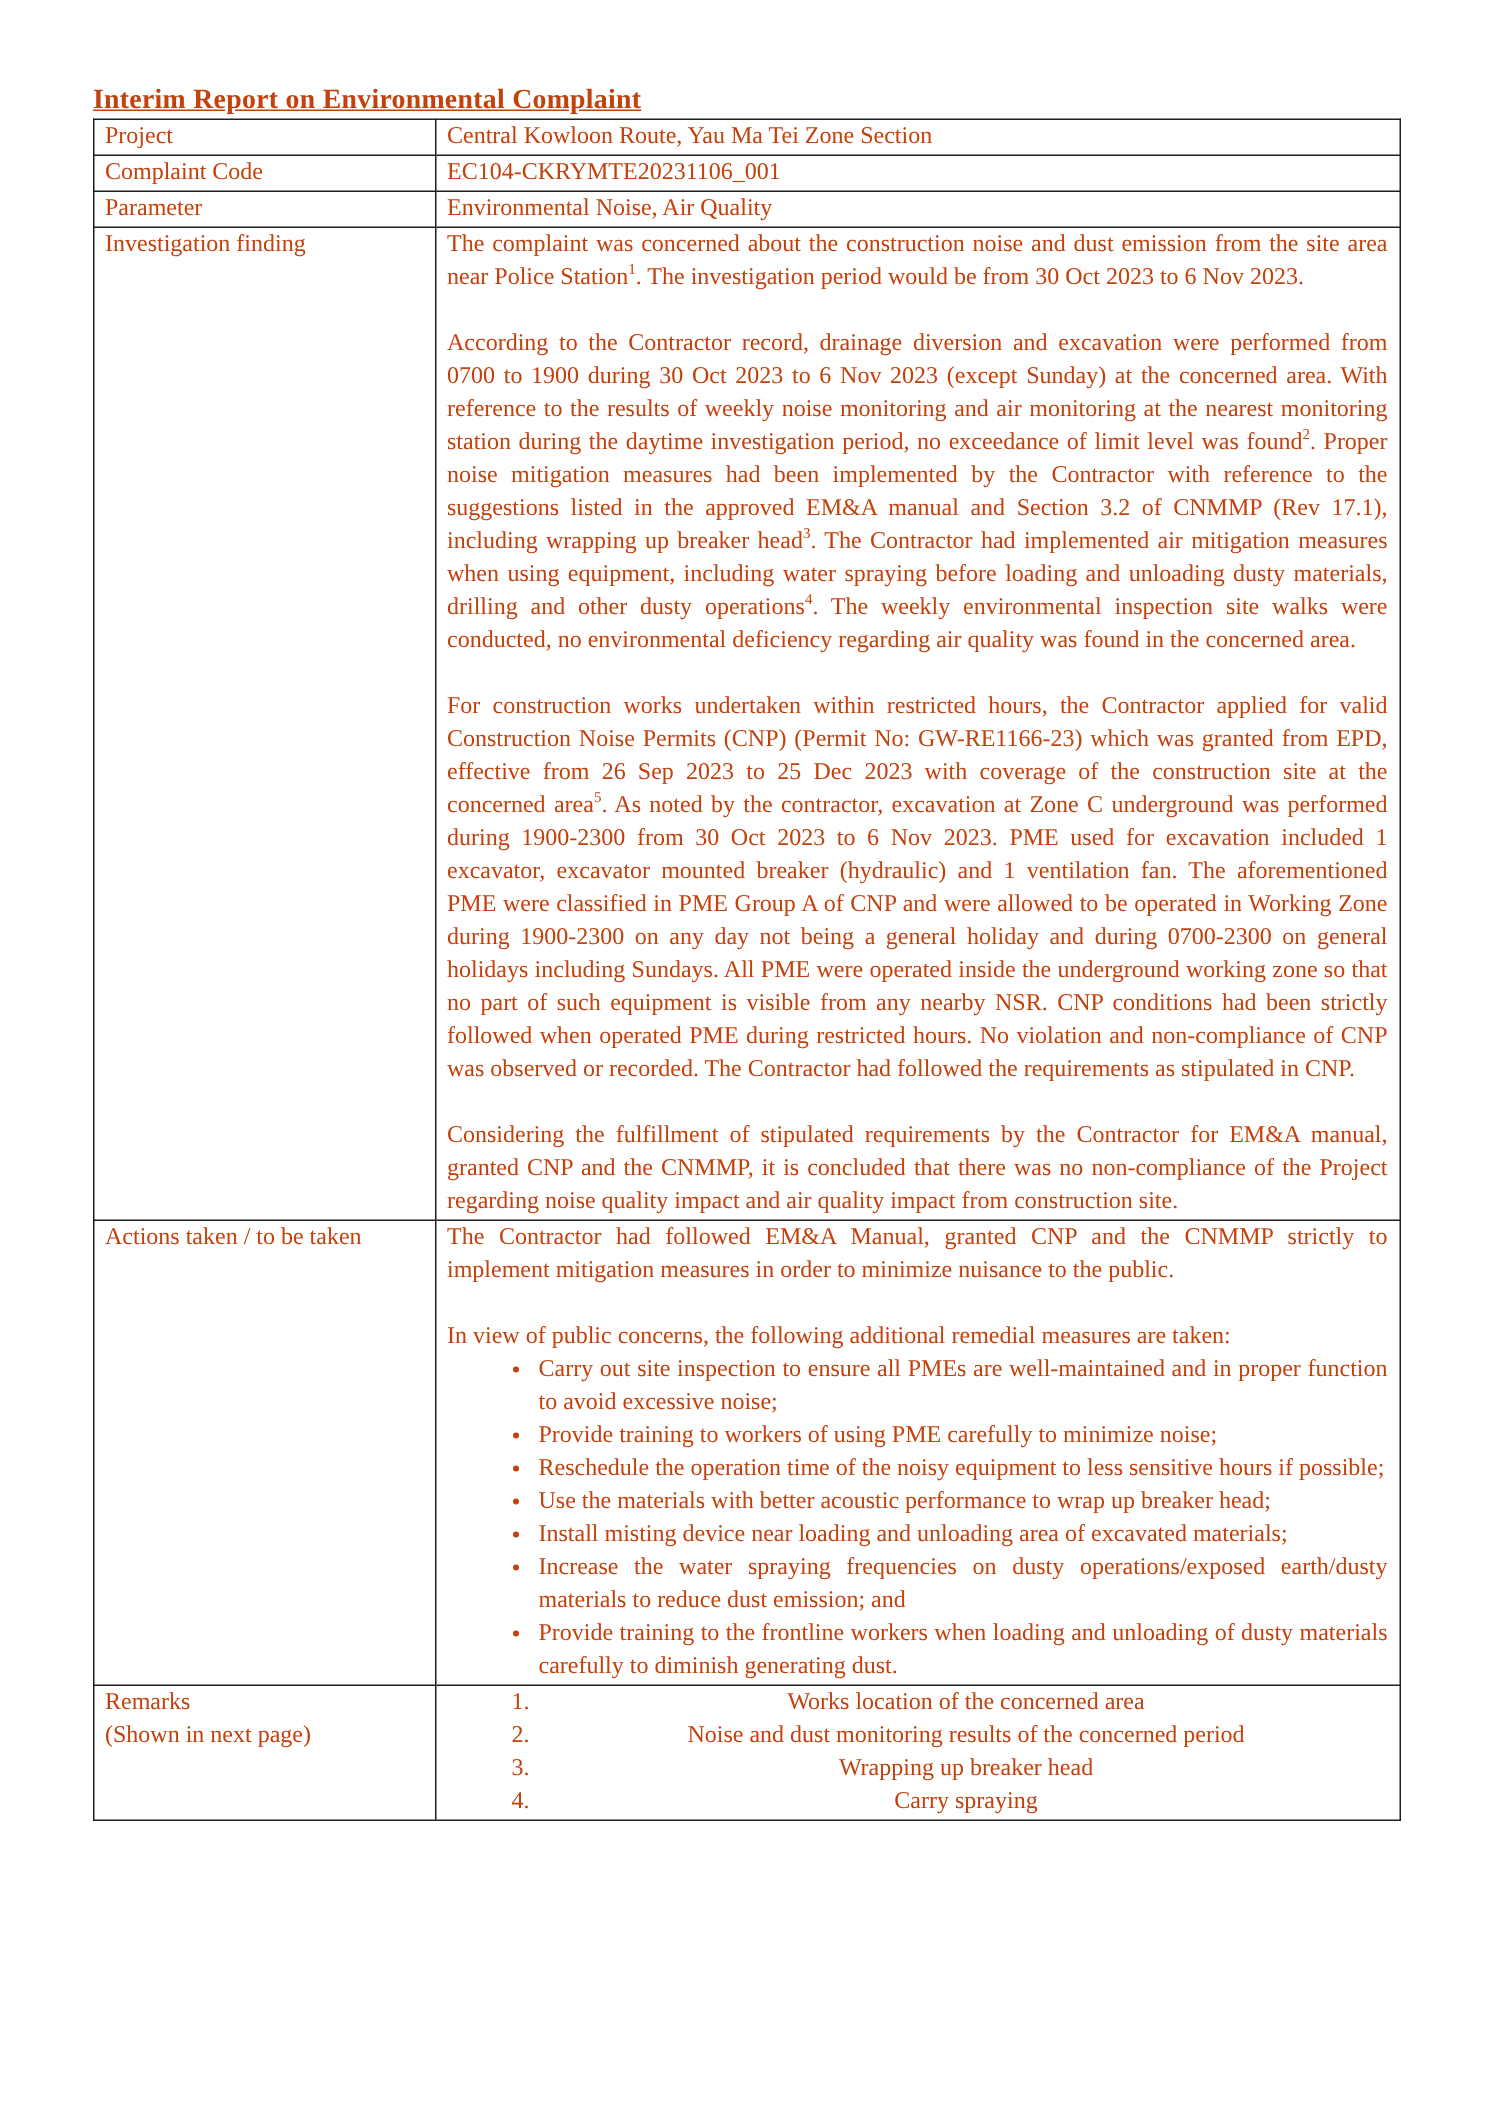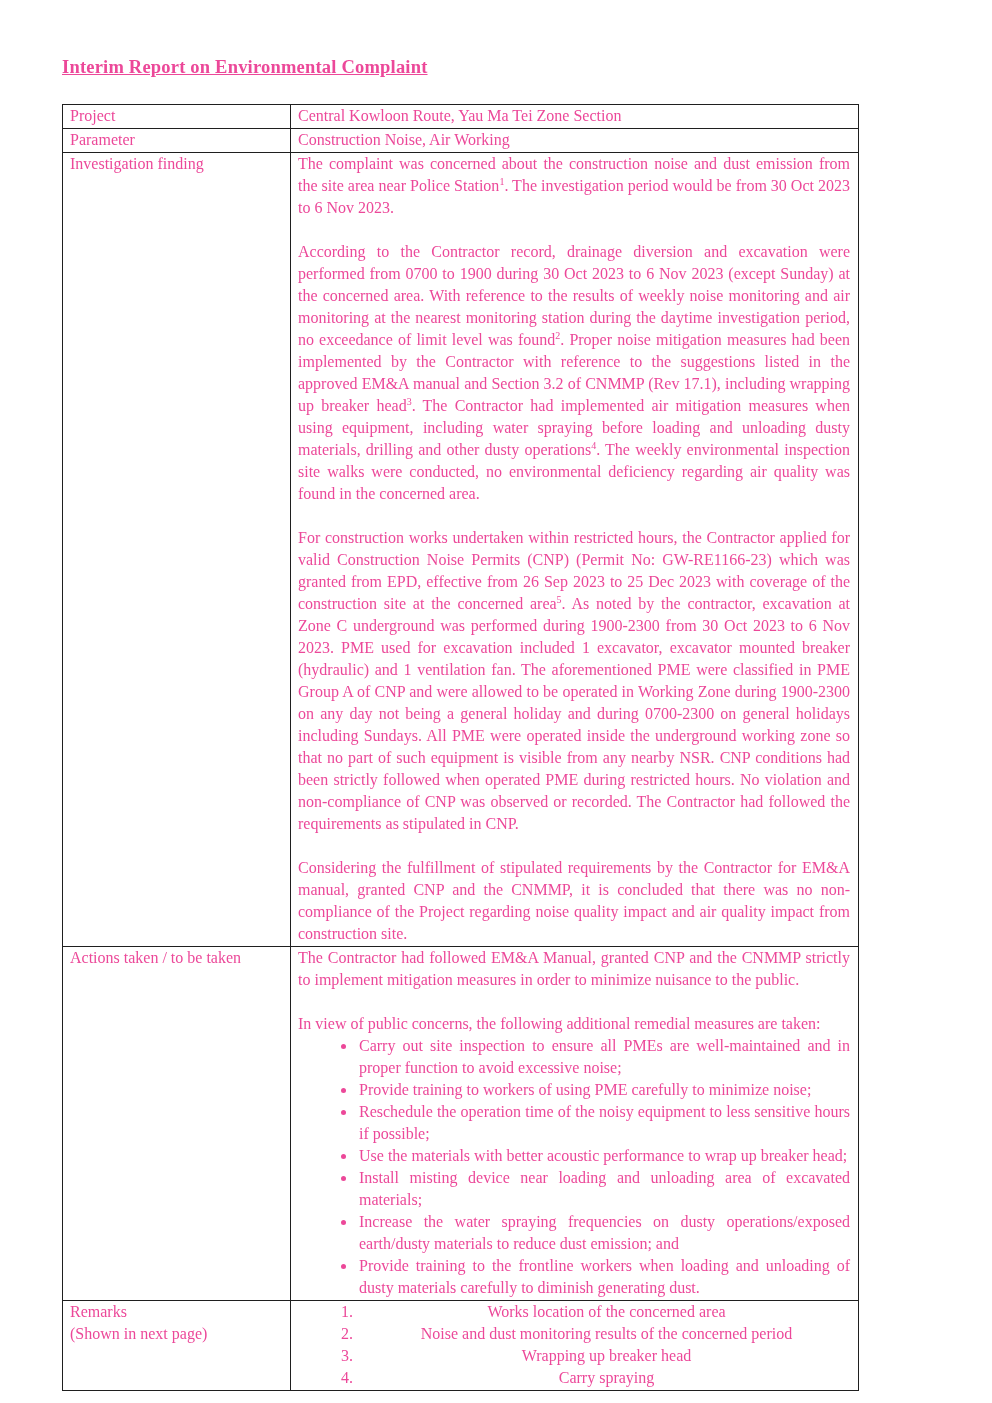--- a/index.html
+++ b/index.html
@@ -9,34 +9,33 @@
     width: 992px;
     height: 1403px;
     overflow: hidden;
   }
   .page {
     box-sizing: border-box;
     width: 992px;
     height: 1403px;
     padding: 55px 42px 0 62px;
     font-family: "Liberation Serif", "DejaVu Serif", serif;
-    color: #ec4899;
+    color: #c2410c;
     background: #fff;
   }
   .title {
     margin: 0 0 0 0;
     font-size: 18.5px;
     line-height: 24px;
     font-weight: bold;
     text-decoration: underline;
     letter-spacing: 0.2px;
   }
   table.report {
-    margin-top: 25px;
-    width: 797px;
+    width: 872px;
     border-collapse: collapse;
     table-layout: fixed;
     font-size: 16px;
     line-height: 22px;
   }
   table.report td {
     border: 1.5px solid #1f1f1f;
     vertical-align: top;
     padding: 0 8px 1px 7px;
   }
@@ -85,25 +84,29 @@
 
   <h1 class="title">Interim Report on Environmental Complaint</h1>
 
   <table class="report">
     <tbody>
       <tr>
         <td class="label-cell">Project</td>
         <td class="value-cell">Central Kowloon Route, Yau Ma Tei Zone Section</td>
       </tr>
 
+      <tr>
+        <td class="label-cell">Complaint Code</td>
+        <td class="value-cell">EC104-CKRYMTE20231106_001</td>
+      </tr>
 
 
       <tr>
         <td class="label-cell">Parameter</td>
-        <td class="value-cell">Construction Noise, Air Working</td>
+        <td class="value-cell">Environmental Noise, Air Quality</td>
       </tr>
 
       <tr>
         <td class="label-cell">Investigation finding</td>
         <td class="value-cell">
           <div class="rich">
               <p class="para">The complaint was concerned about the construction noise and dust emission from the site area near Police Station<sup>1</sup>. The investigation period would be from 30 Oct 2023 to 6 Nov 2023.</p>
               <p class="para">According to the Contractor record, drainage diversion and excavation were performed from 0700 to 1900 during 30 Oct 2023 to 6 Nov 2023 (except Sunday) at the concerned area. With reference to the results of weekly noise monitoring and air monitoring at the nearest monitoring station during the daytime investigation period, no exceedance of limit level was found<sup>2</sup>. Proper noise mitigation measures had been implemented by the Contractor with reference to the suggestions listed in the approved EM&amp;A manual and Section 3.2 of CNMMP (Rev 17.1), including wrapping up breaker head<sup>3</sup>. The Contractor had implemented air mitigation measures when using equipment, including water spraying before loading and unloading dusty materials, drilling and other dusty operations<sup>4</sup>. The weekly environmental inspection site walks were conducted, no environmental deficiency regarding air quality was found in the concerned area.</p>
               <p class="para">For construction works undertaken within restricted hours, the Contractor applied for valid Construction Noise Permits (CNP) (Permit No: GW-RE1166-23) which was granted from EPD, effective from 26 Sep 2023 to 25 Dec 2023 with coverage of the construction site at the concerned area<sup>5</sup>. As noted by the contractor, excavation at Zone C underground was performed during 1900-2300 from 30 Oct 2023 to 6 Nov 2023. PME used for excavation included 1 excavator, excavator mounted breaker (hydraulic) and 1 ventilation fan. The aforementioned PME were classified in PME Group A of CNP and were allowed to be operated in Working Zone during 1900-2300 on any day not being a general holiday and during 0700-2300 on general holidays including Sundays. All PME were operated inside the underground working zone so that no part of such equipment is visible from any nearby NSR. CNP conditions had been strictly followed when operated PME during restricted hours. No violation and non-compliance of CNP was observed or recorded. The Contractor had followed the requirements as stipulated in CNP.</p>
               <p class="para">Considering the fulfillment of stipulated requirements by the Contractor for EM&amp;A manual, granted CNP and the CNMMP, it is concluded that there was no non-compliance of the Project regarding noise quality impact and air quality impact from construction site.</p>

